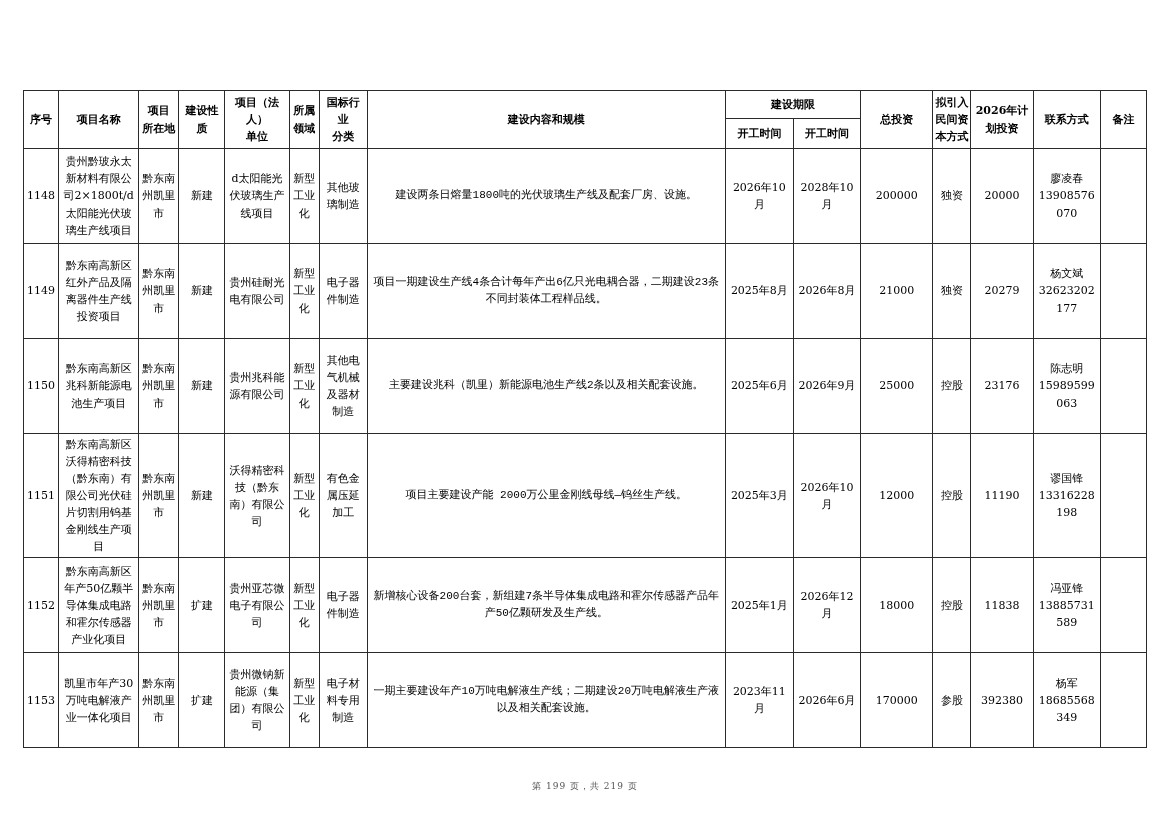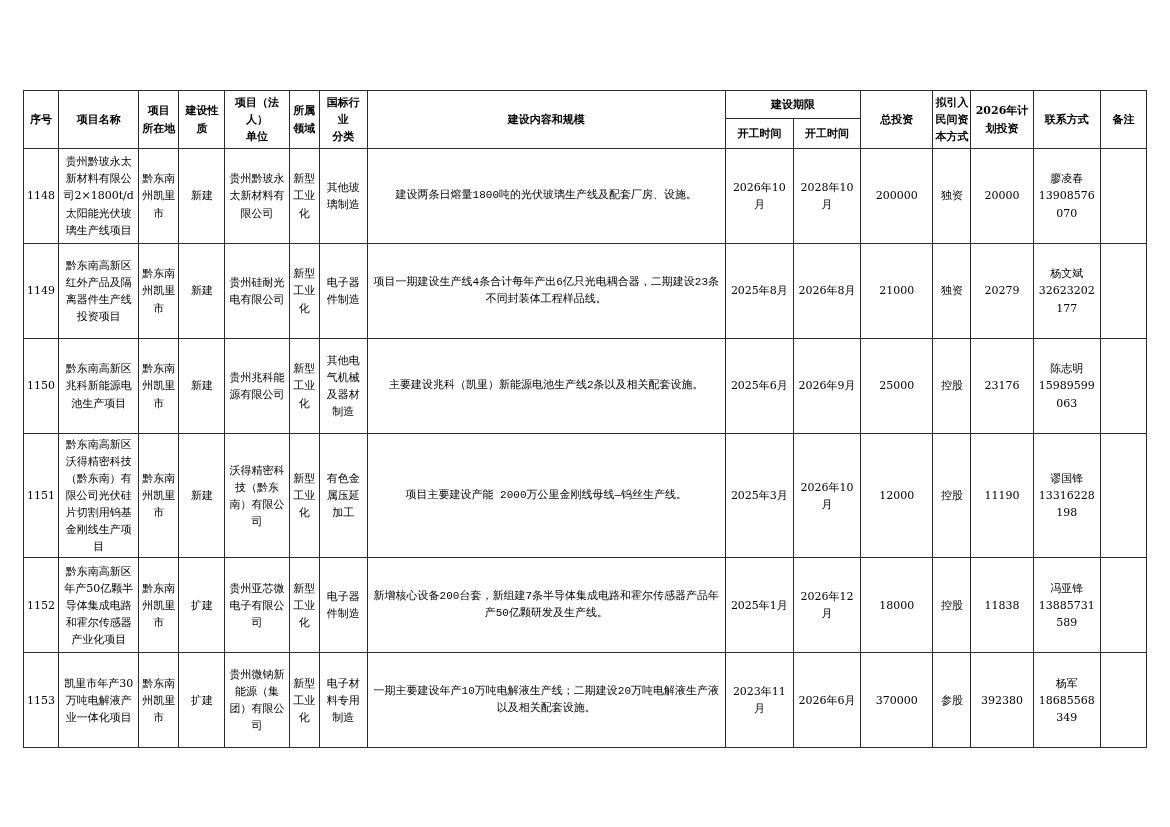--- a/index.html
+++ b/index.html
@@ -80,21 +80,21 @@
     <tr class="h2">
       <th>开工时间</th>
       <th>开工时间</th>
     </tr>
 
     <tr class="r0">
       <td>1148</td>
       <td>贵州黔玻永太新材料有限公司2×1800t/d太阳能光伏玻璃生产线项目</td>
       <td>黔东南州凯里市</td>
       <td>新建</td>
-      <td>贵州黔玻永太新材料有限公司</td>
+      <td>d太阳能光伏玻璃生产线项目</td>
       <td>新型工业化</td>
       <td>其他玻璃制造</td>
       <td class="c-desc">建设两条日熔量1800吨的光伏玻璃生产线及配套厂房、设施。</td>
       <td>2026年10月</td>
       <td>2028年10月</td>
       <td>200000</td>
       <td>独资</td>
       <td>20000</td>
       <td class="pre">廖凌春
 13908576070</td>
@@ -181,24 +181,25 @@
       <td>1153</td>
       <td>凯里市年产30万吨电解液产业一体化项目</td>
       <td>黔东南州凯里市</td>
       <td>扩建</td>
       <td>贵州微钠新能源（集团）有限公司</td>
       <td>新型工业化</td>
       <td>电子材料专用制造</td>
       <td class="c-desc">一期主要建设年产10万吨电解液生产线；二期建设20万吨电解液生产液以及相关配套设施。</td>
       <td>2023年11月</td>
       <td>2026年6月</td>
-      <td>370000</td>
+      <td>170000</td>
       <td>参股</td>
       <td>392380</td>
       <td class="pre">杨军
 18685568349</td>
       <td></td>
     </tr>
 
   </tbody>
     </table>
 
+  <div class="footer">第 199 页，共 219 页</div>
 </div>
 
 </body></html>

